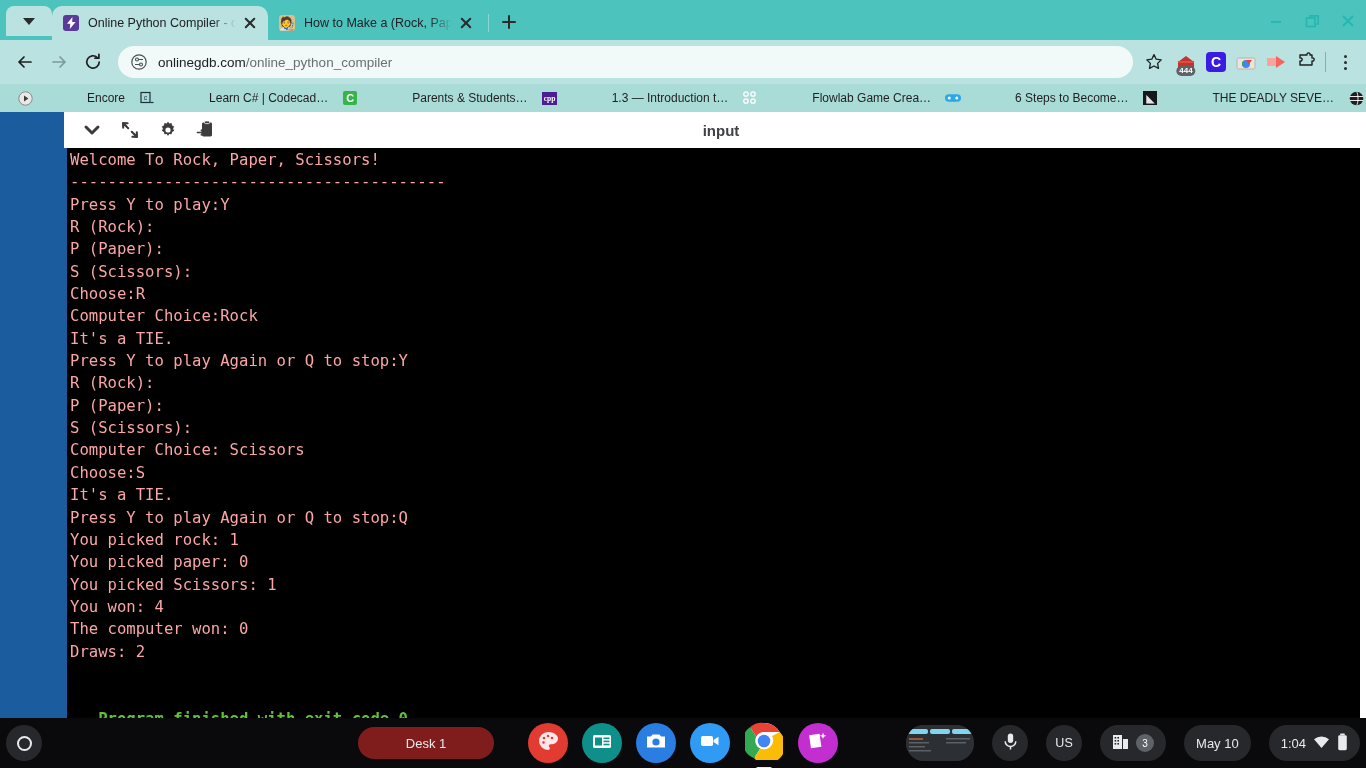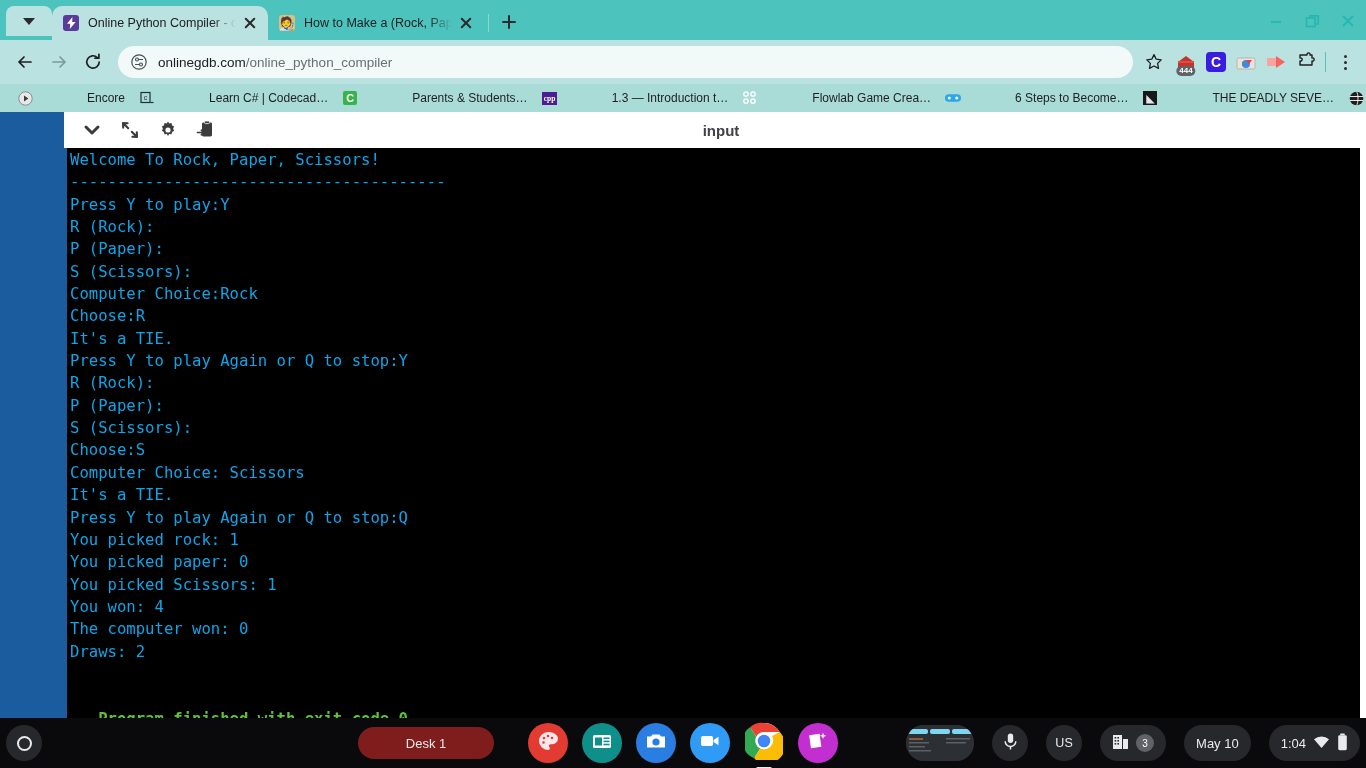--- a/index.html
+++ b/index.html
@@ -139,21 +139,21 @@
     position: absolute; left: 0; right: 6px; top: 36px; bottom: 0;
     background: #000; overflow: hidden;
   }
   .term-accent { position: absolute; left: 0; top: 0; width: 3px; bottom: 0; background: #1a5c9e; }
   .term-inner {
     position: absolute; left: 3px; top: 0; right: 0; bottom: 0;
     padding: 1px 0 0 0;
   }
   .term-line {
     font-family: "DejaVu Sans Mono", "Liberation Mono", monospace;
-    font-size: 15.6px; line-height: 22.35px; color: #0ea5e9;
+    font-size: 15.6px; line-height: 22.35px; color: #fca5a5;
     white-space: pre; padding-left: 3px; letter-spacing: 0px;
   }
   .term-line.green { color: #5ec337; font-weight: bold; }
   .term-line.blank { color: transparent; }
 
   
   .shelf {
     position: absolute; left: 0; bottom: 0; width: 1366px; height: 50px;
     background: #0a0a0c; display: flex; align-items: center;
   }
@@ -425,29 +425,29 @@
 
       <div class="terminal">
         <div class="term-accent"></div>
         <div class="term-inner" id="term-lines">
             <div class="term-line">Welcome To Rock, Paper, Scissors!</div>
             <div class="term-line">----------------------------------------</div>
             <div class="term-line">Press Y to play:Y</div>
             <div class="term-line">R (Rock):</div>
             <div class="term-line">P (Paper):</div>
             <div class="term-line">S (Scissors):</div>
+            <div class="term-line">Choose:R</div>
             <div class="term-line">Computer Choice:Rock</div>
-            <div class="term-line">Choose:R</div>
             <div class="term-line">It's a TIE.</div>
             <div class="term-line">Press Y to play Again or Q to stop:Y</div>
             <div class="term-line">R (Rock):</div>
             <div class="term-line">P (Paper):</div>
             <div class="term-line">S (Scissors):</div>
+            <div class="term-line">Computer Choice: Scissors</div>
             <div class="term-line">Choose:S</div>
-            <div class="term-line">Computer Choice: Scissors</div>
             <div class="term-line">It's a TIE.</div>
             <div class="term-line">Press Y to play Again or Q to stop:Q</div>
             <div class="term-line">You picked rock: 1</div>
             <div class="term-line">You picked paper: 0</div>
             <div class="term-line">You picked Scissors: 1</div>
             <div class="term-line">You won: 4</div>
             <div class="term-line">The computer won: 0</div>
             <div class="term-line">Draws: 2</div>
             <div class="term-line blank"> </div>
             <div class="term-line blank"> </div>

